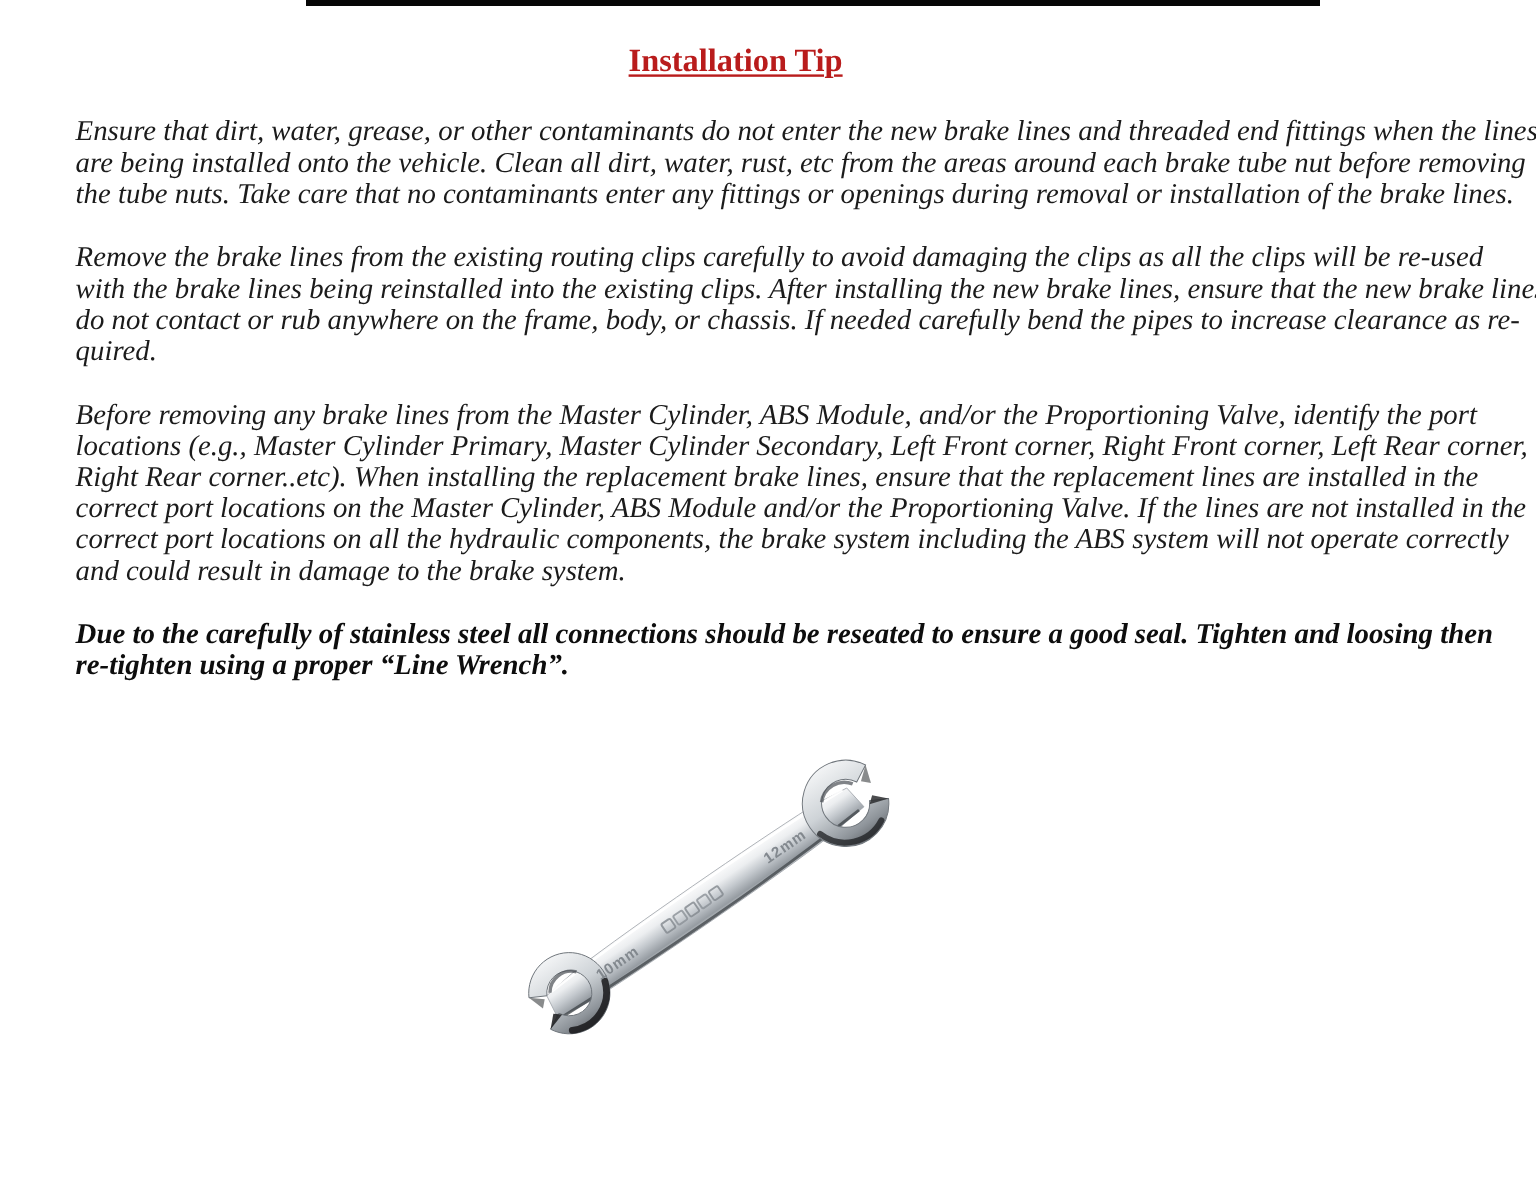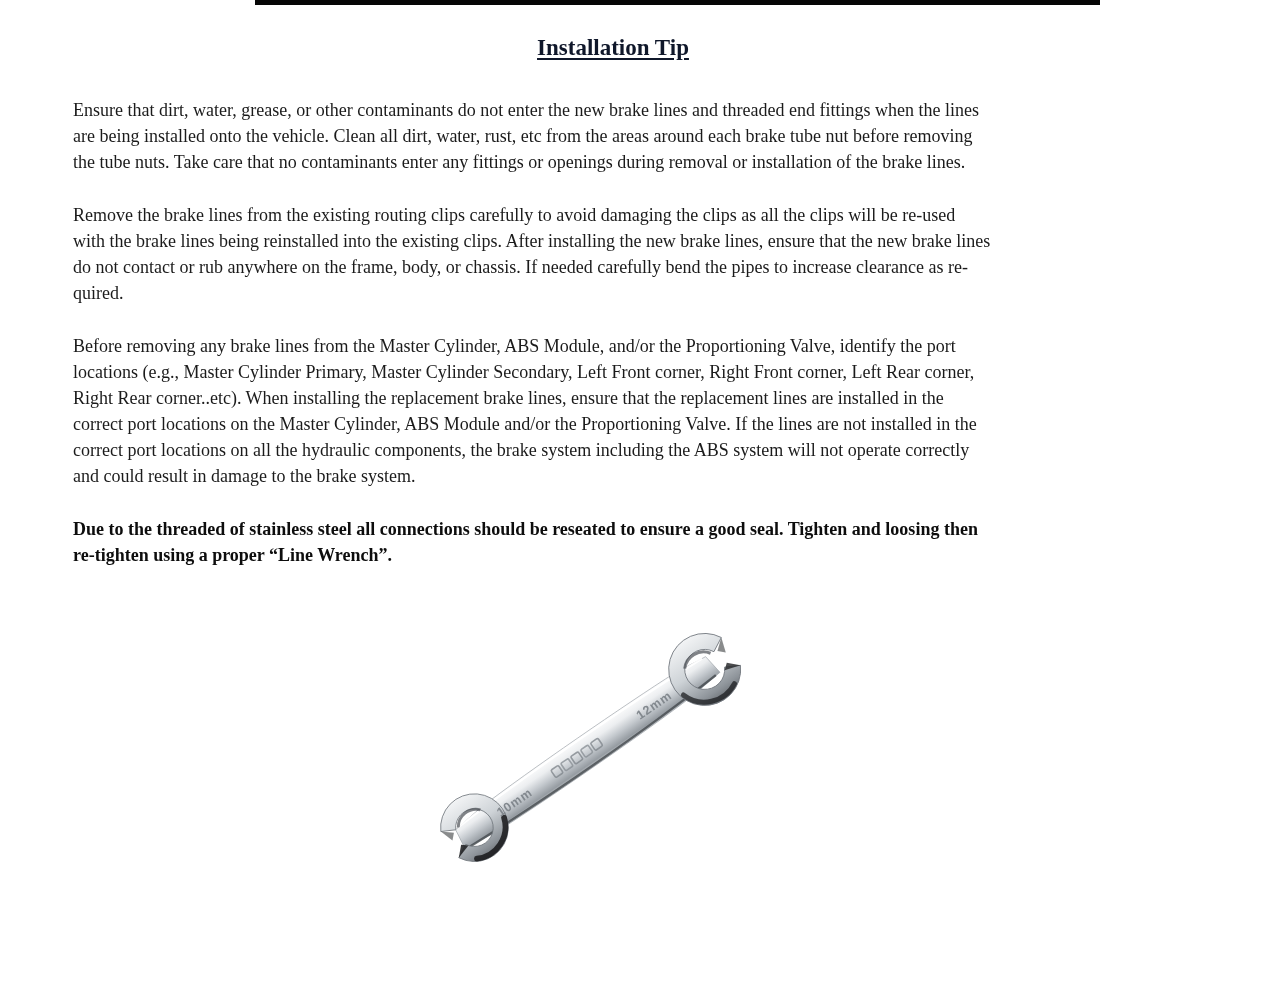--- a/index.html
+++ b/index.html
@@ -17,38 +17,39 @@
     top: 0; left: 255px;
     width: 845px; height: 5px;
     background: #060606;
   }
   .title {
     position: absolute;
     top: 35px; left: 63px;
     width: 1100px;
     margin: 0;
     text-align: center;
-    font-size: 23px;
+    font-size: 27px;
     font-weight: bold;
-    color: #0f172a;
+    color: #b91c1c;
     text-decoration: underline;
     text-underline-offset: 3px;
     text-decoration-thickness: 2px;
   }
   .content {
     position: absolute;
     top: 97px; left: 63px;
     width: 1210px;
   }
   .para {
-    margin: 0 0 27px 10px;
-    font-size: 18px;
+    margin: 0 0 27px 0;
+    font-size: 24px;
     line-height: 26px;
     white-space: pre;          
     color: #1b1b1b;
+    font-style: italic;
   }
   .para.bold { font-weight: bold; color: #0d0d0d; }
   .wrench-figure {
     position: absolute;
     top: 610px; left: 396px;
     width: 384px; height: 286px;
     margin: 0;
   }
   .wrench-figure svg { display: block; width: 100%; height: 100%; }
   .stamp-text {
@@ -75,21 +76,21 @@
     <p class="para">Remove the brake lines from the existing routing clips carefully to avoid damaging the clips as all the clips will be re-used
 with the brake lines being reinstalled into the existing clips. After installing the new brake lines, ensure that the new brake lines
 do not contact or rub anywhere on the frame, body, or chassis. If needed carefully bend the pipes to increase clearance as re-
 quired.</p>
     <p class="para">Before removing any brake lines from the Master Cylinder, ABS Module, and/or the Proportioning Valve, identify the port
 locations (e.g., Master Cylinder Primary, Master Cylinder Secondary, Left Front corner, Right Front corner, Left Rear corner,
 Right Rear corner..etc). When installing the replacement brake lines, ensure that the replacement lines are installed in the
 correct port locations on the Master Cylinder, ABS Module and/or the Proportioning Valve. If the lines are not installed in the
 correct port locations on all the hydraulic components, the brake system including the ABS system will not operate correctly
 and could result in damage to the brake system.</p>
-    <p class="para bold">Due to the threaded of stainless steel all connections should be reseated to ensure a good seal. Tighten and loosing then
+    <p class="para bold">Due to the carefully of stainless steel all connections should be reseated to ensure a good seal. Tighten and loosing then
 re-tighten using a proper “Line Wrench”.</p>
   </div>
 
   <figure class="wrench-figure">
     <svg viewBox="0 0 384 286" xmlns="http://www.w3.org/2000/svg">
       <defs>
         <linearGradient id="gShaft" gradientUnits="userSpaceOnUse" x1="0" y1="-17" x2="0" y2="18">
           <stop offset="0" stop-color="#ffffff"></stop>
           <stop offset="0.32" stop-color="#eceef0"></stop>
           <stop offset="0.58" stop-color="#c3c8cd"></stop>

